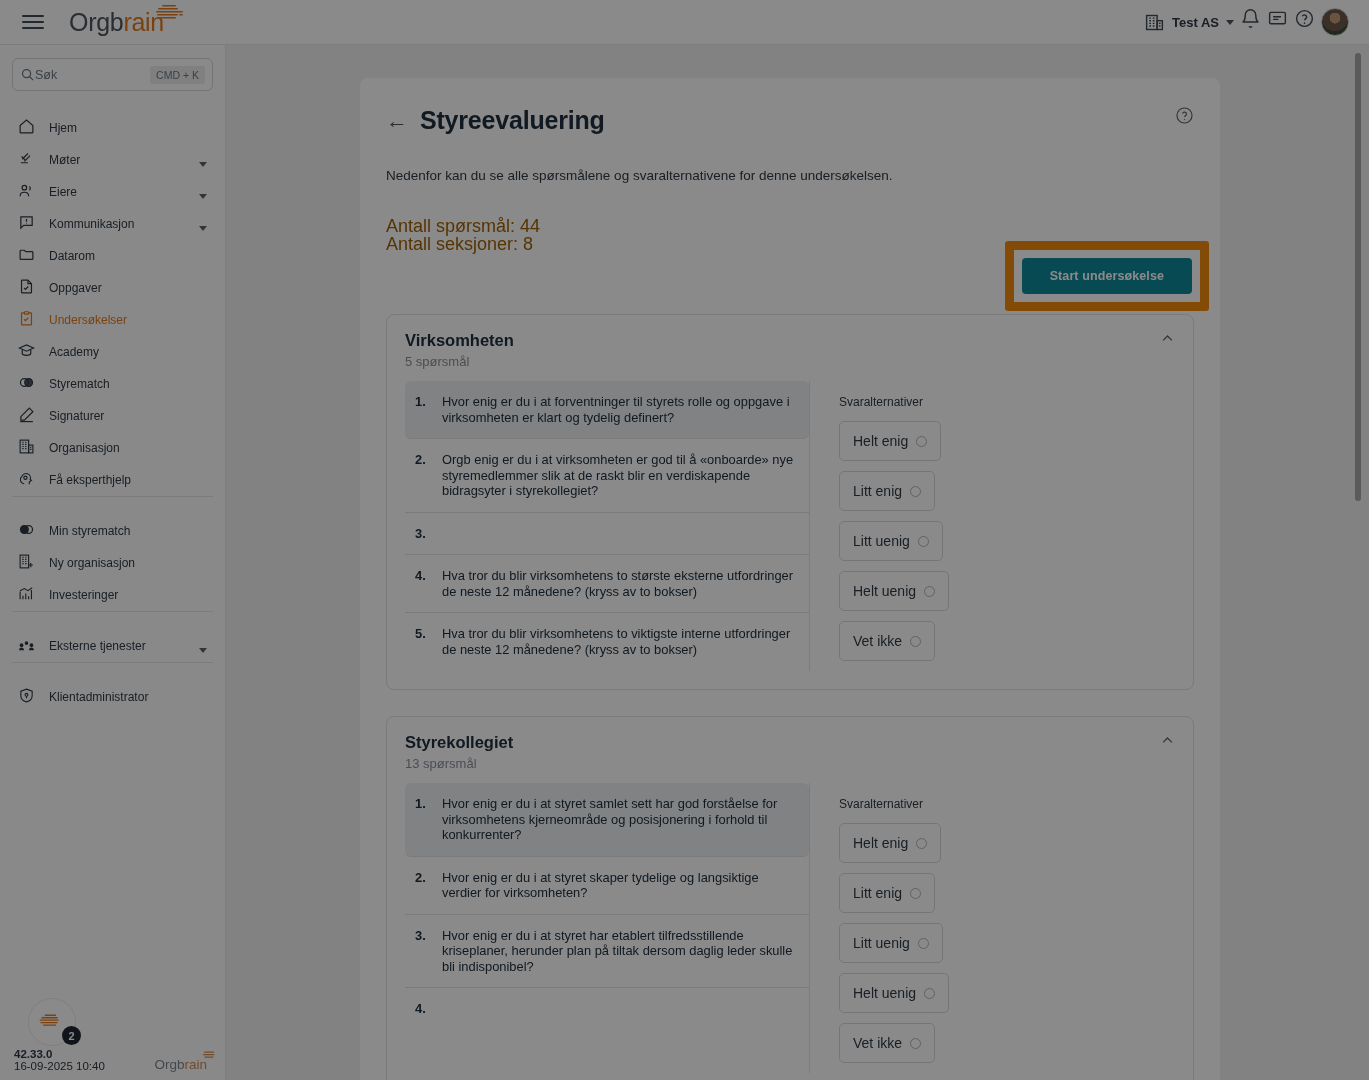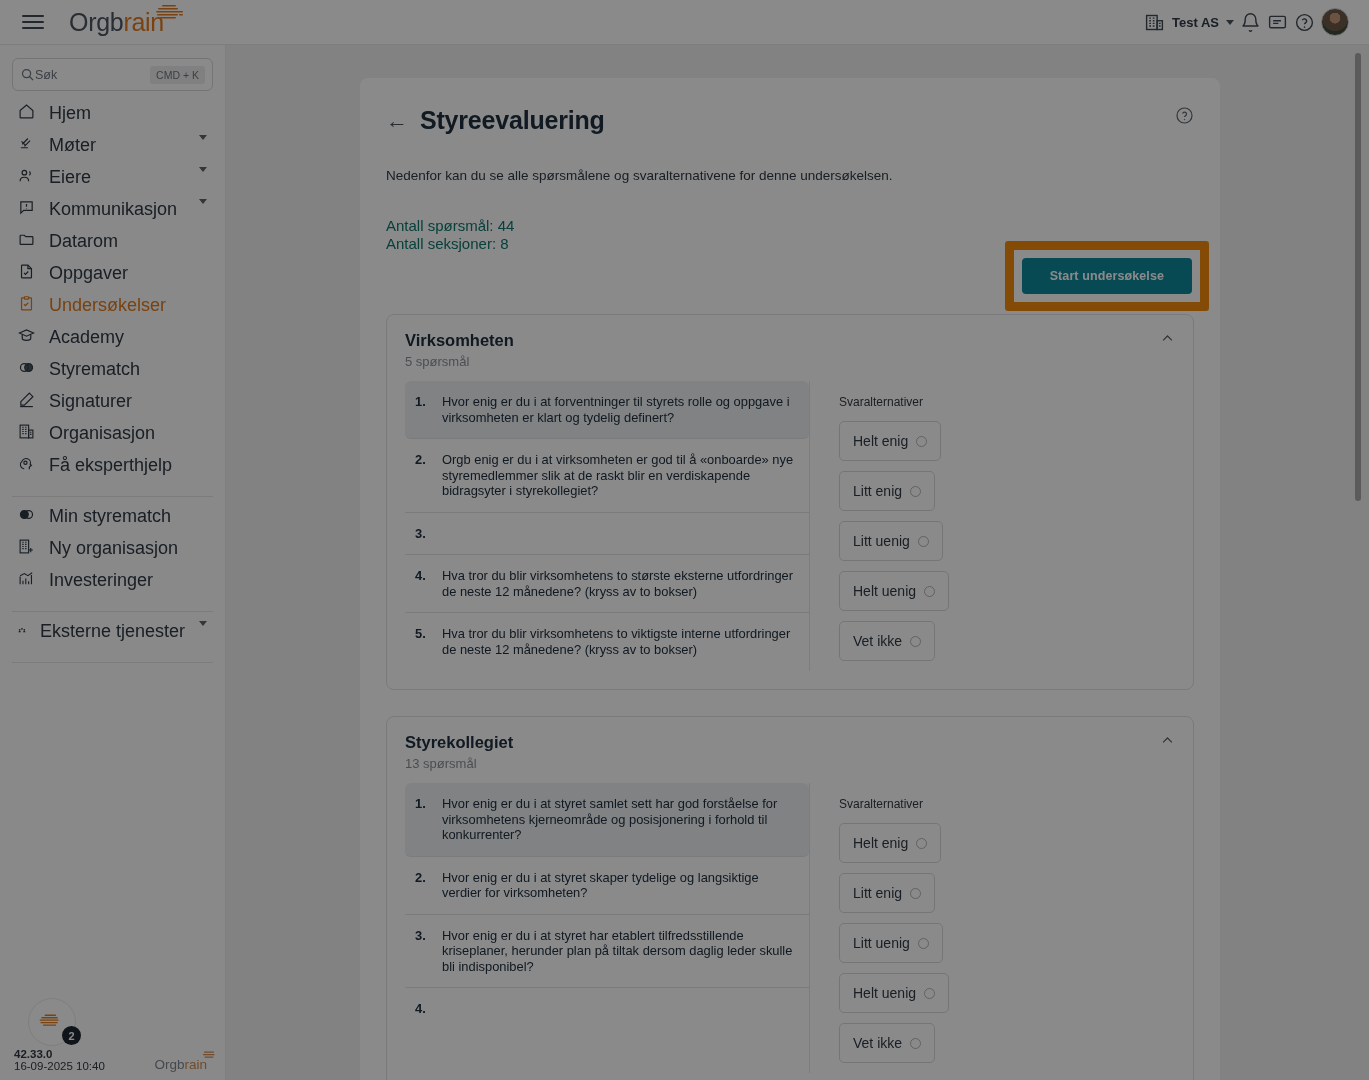--- a/index.html
+++ b/index.html
@@ -31,21 +31,21 @@
     z-index: 20;
   }
   .hamburger { margin-left: 22px; width: 22px; cursor: pointer; }
   .hamburger span { display: block; height: 2px; background: #3f4a54; margin: 4px 0; border-radius: 1px;}
   .logo-wrap { margin-left: 25px; display: flex; align-items: flex-start; position: relative;}
   .logo-text { font-size: 25px; letter-spacing: -0.3px; font-weight: 400; }
   .logo-text .a { color: #4b5560; }
   .logo-text .b { color: #e07b1e; }
   .brain-icon { position: absolute; left: 85px; top: -5px; }
   .topbar-right {
-    margin-left: auto; display: flex; align-items: center; gap: 6px; margin-right: 20px;
+    margin-left: auto; display: flex; gap: 6px; margin-right: 20px;
   }
   .org-chip { display: flex; align-items: center; gap: 7px; font-size: 13px; color: #2f3a45; font-weight: bold; cursor: pointer;}
   .caret-down { width: 0; height: 0; border-left: 4px solid transparent; border-right: 4px solid transparent; border-top: 5px solid #4b5560; }
   .ic { width: 21px; height: 21px; display:block; }
   .avatar {
     width: 28px; height: 28px; border-radius: 50%;
     background: radial-gradient(circle at 50% 35%, #c69a7a 0 25%, #6d5a4a 26% 60%, #3e4a3a 61% 100%);
     border: 1px solid #cfcfcf;
     cursor: pointer;
   }
@@ -61,22 +61,22 @@
   .search-box {
     margin: 13px 12px 6px 12px;
     height: 33px; border: 1px solid #d7d7d7; border-radius: 6px;
     display: flex; align-items: center; padding: 0 7px; 
     background: #fff; cursor: text;
   }
   .search-box .ph { font-size: 12.5px; color: #6d7780; flex: 1; }
   .kbd { font-size: 10.5px; color: #6d7780; background: #ededed; border-radius: 3px; padding: 3px 6px; }
 
   .nav-item {
-    display: flex; align-items: flex-start; height: 32px; padding: 0 14px 0 18px;
-    gap: 14px; cursor: pointer; color: #2f3a45; font-size: 18px;
+    display: flex; align-items: flex-end; height: 32px; padding: 0 14px 0 18px;
+    gap: 14px; cursor: pointer; color: #2f3a45; font-size: 12px;
     position: relative;
   }
   .nav-item .lbl { flex: 1; white-space: nowrap; }
   .nav-item.active { color: #e07b1e; }
   .nav-item.active svg { stroke: #e07b1e; }
   .nav-item .mini-caret {
     width: 0; height: 0; border-left: 4px solid transparent; border-right: 4px solid transparent;
     border-top: 5px solid #5b656e; margin-right: 4px;
   }
   .nav-sep { height: 1px; background: #e6e6e6; margin: 9px 12px; }
@@ -114,21 +114,21 @@
     background: #fff;
     border-radius: 8px;
     padding: 28px 26px 24px 26px;
     min-height: 1040px;
   }
   .page-head { display: flex; align-items: flex-start; }
   .back-arrow { font-size: 22px; color: #4b5560; margin-right: 12px; line-height: 30px; cursor: pointer; }
   .page-title { font-size: 25px; font-weight: bold; color: #20313f; letter-spacing: -0.2px; }
   .help-corner { margin-left: auto; cursor: pointer; }
   .intro { margin-top: 32px; font-size: 13.5px; color: #2f3a45; }
-  .counts { margin-top: 34px; font-size: 15px; color: #0f766e; line-height: 18px; }
+  .counts { margin-top: 34px; font-size: 18px; color: #a16207; line-height: 18px; }
 
   .start-btn-wrap {
     position: absolute; right: 11px; top: 163px;
   }
   .hl-outer { padding: 9px; background: #f28b0c; border-radius: 3px; }
   .hl-inner { padding: 8px; background: #fff; }
   .start-btn {
     background: #0d8a9c; color: #fff; font-size: 12.5px; font-weight: bold;
     border: none; border-radius: 4px; padding: 11px 28px; cursor: pointer;
     font-family: "Liberation Sans", sans-serif;
@@ -361,20 +361,28 @@
           <circle cx="19" cy="13" r="2.6"></circle>
           <circle cx="12" cy="10" r="2.6"></circle>
           <path d="M1.5 20c0-2.2 1.6-3.6 3.5-3.6s3.5 1.4 3.5 3.6zM15.5 20c0-2.2 1.6-3.6 3.5-3.6s3.5 1.4 3.5 3.6z"></path>
         </svg>
       <span class="lbl">Eksterne tjenester</span>
       <span class="mini-caret"></span>
     </div>
 
     <div class="nav-sep"></div>
 
+    <div class="nav-item">
+      <svg width="17" height="17" viewBox="0 0 24 24" fill="none" stroke="#2f3a45" stroke-width="1.6">
+          <path d="M12 3l8 3v6c0 5-3.5 8-8 9-4.5-1-8-4-8-9V6z"></path>
+          <circle cx="12" cy="11" r="2"></circle>
+          <path d="M12 13v3"></path>
+        </svg>
+      <span class="lbl">Klientadministrator</span>
+    </div>
 
     <div class="side-footer">
       <div class="ver-brain">
         <svg width="28" height="20" viewBox="0 0 34 22">
           <g fill="#e07b1e">
             <rect x="8" y="2" width="14" height="1.6" rx=".8"></rect>
             <rect x="4" y="5" width="20" height="1.6" rx=".8"></rect>
             <rect x="2" y="8" width="23" height="1.6" rx=".8"></rect>
             <rect x="3" y="11" width="21" height="1.6" rx=".8"></rect>
             <rect x="6" y="14" width="16" height="1.6" rx=".8"></rect>

